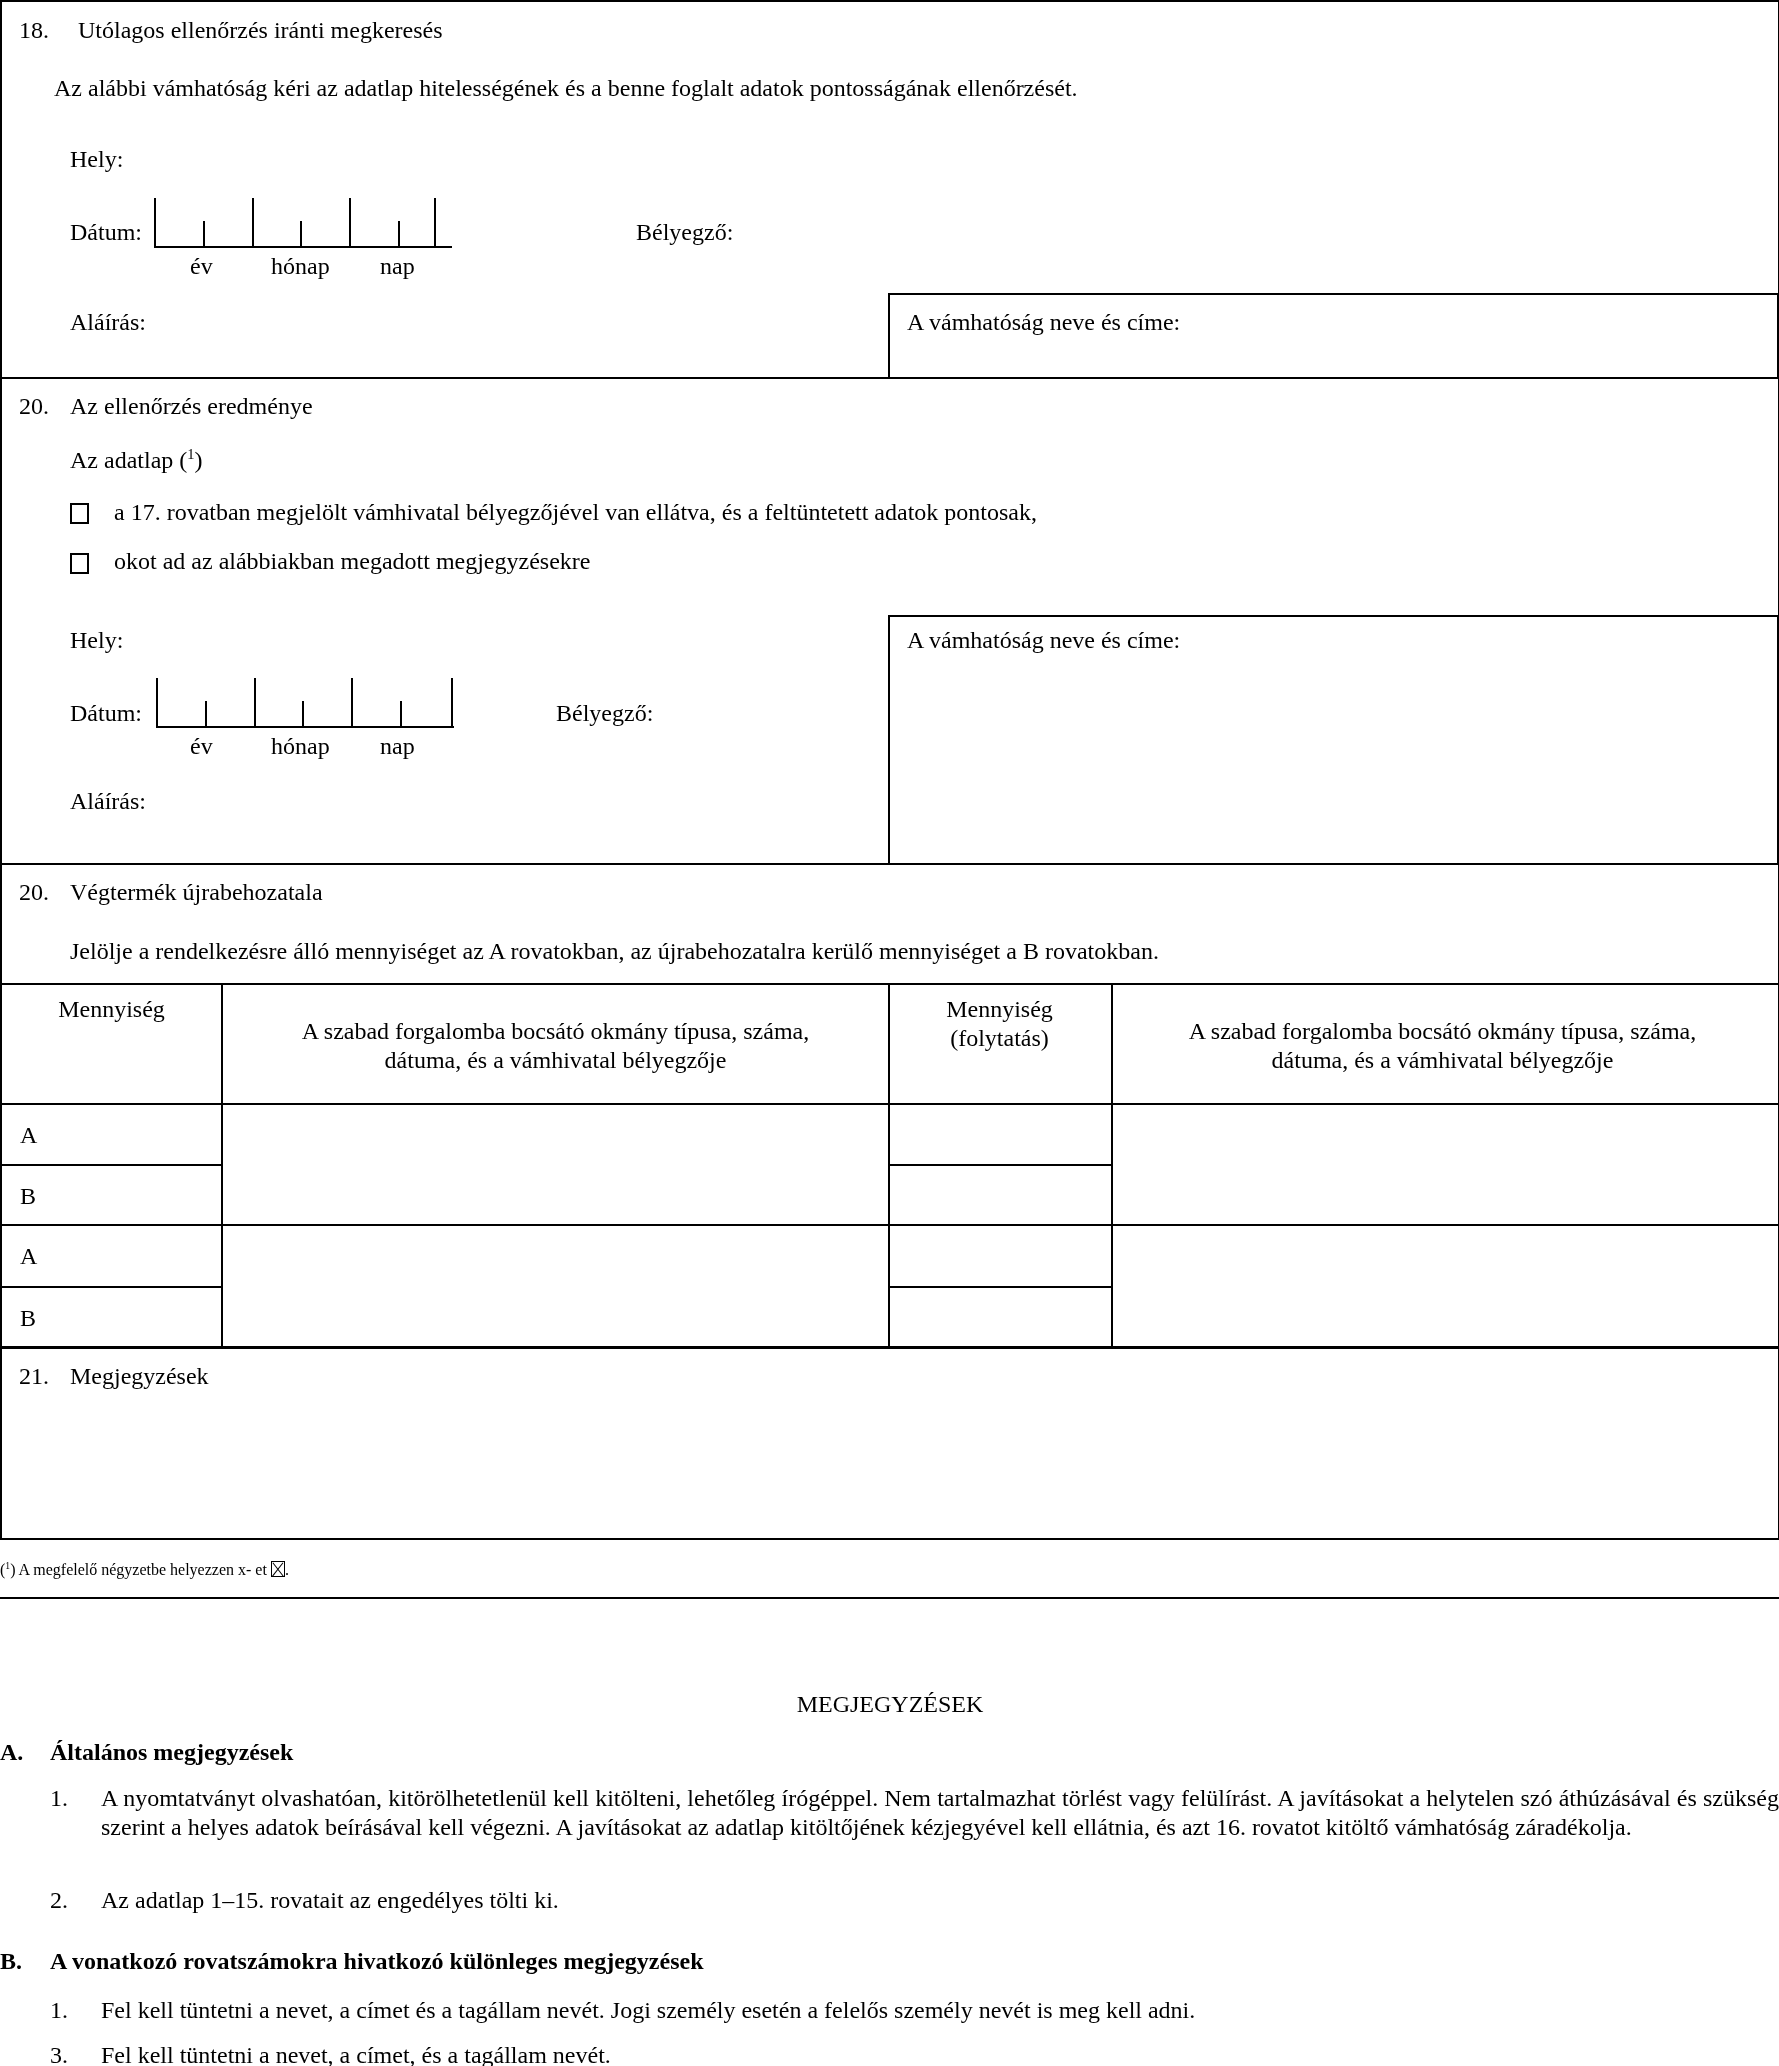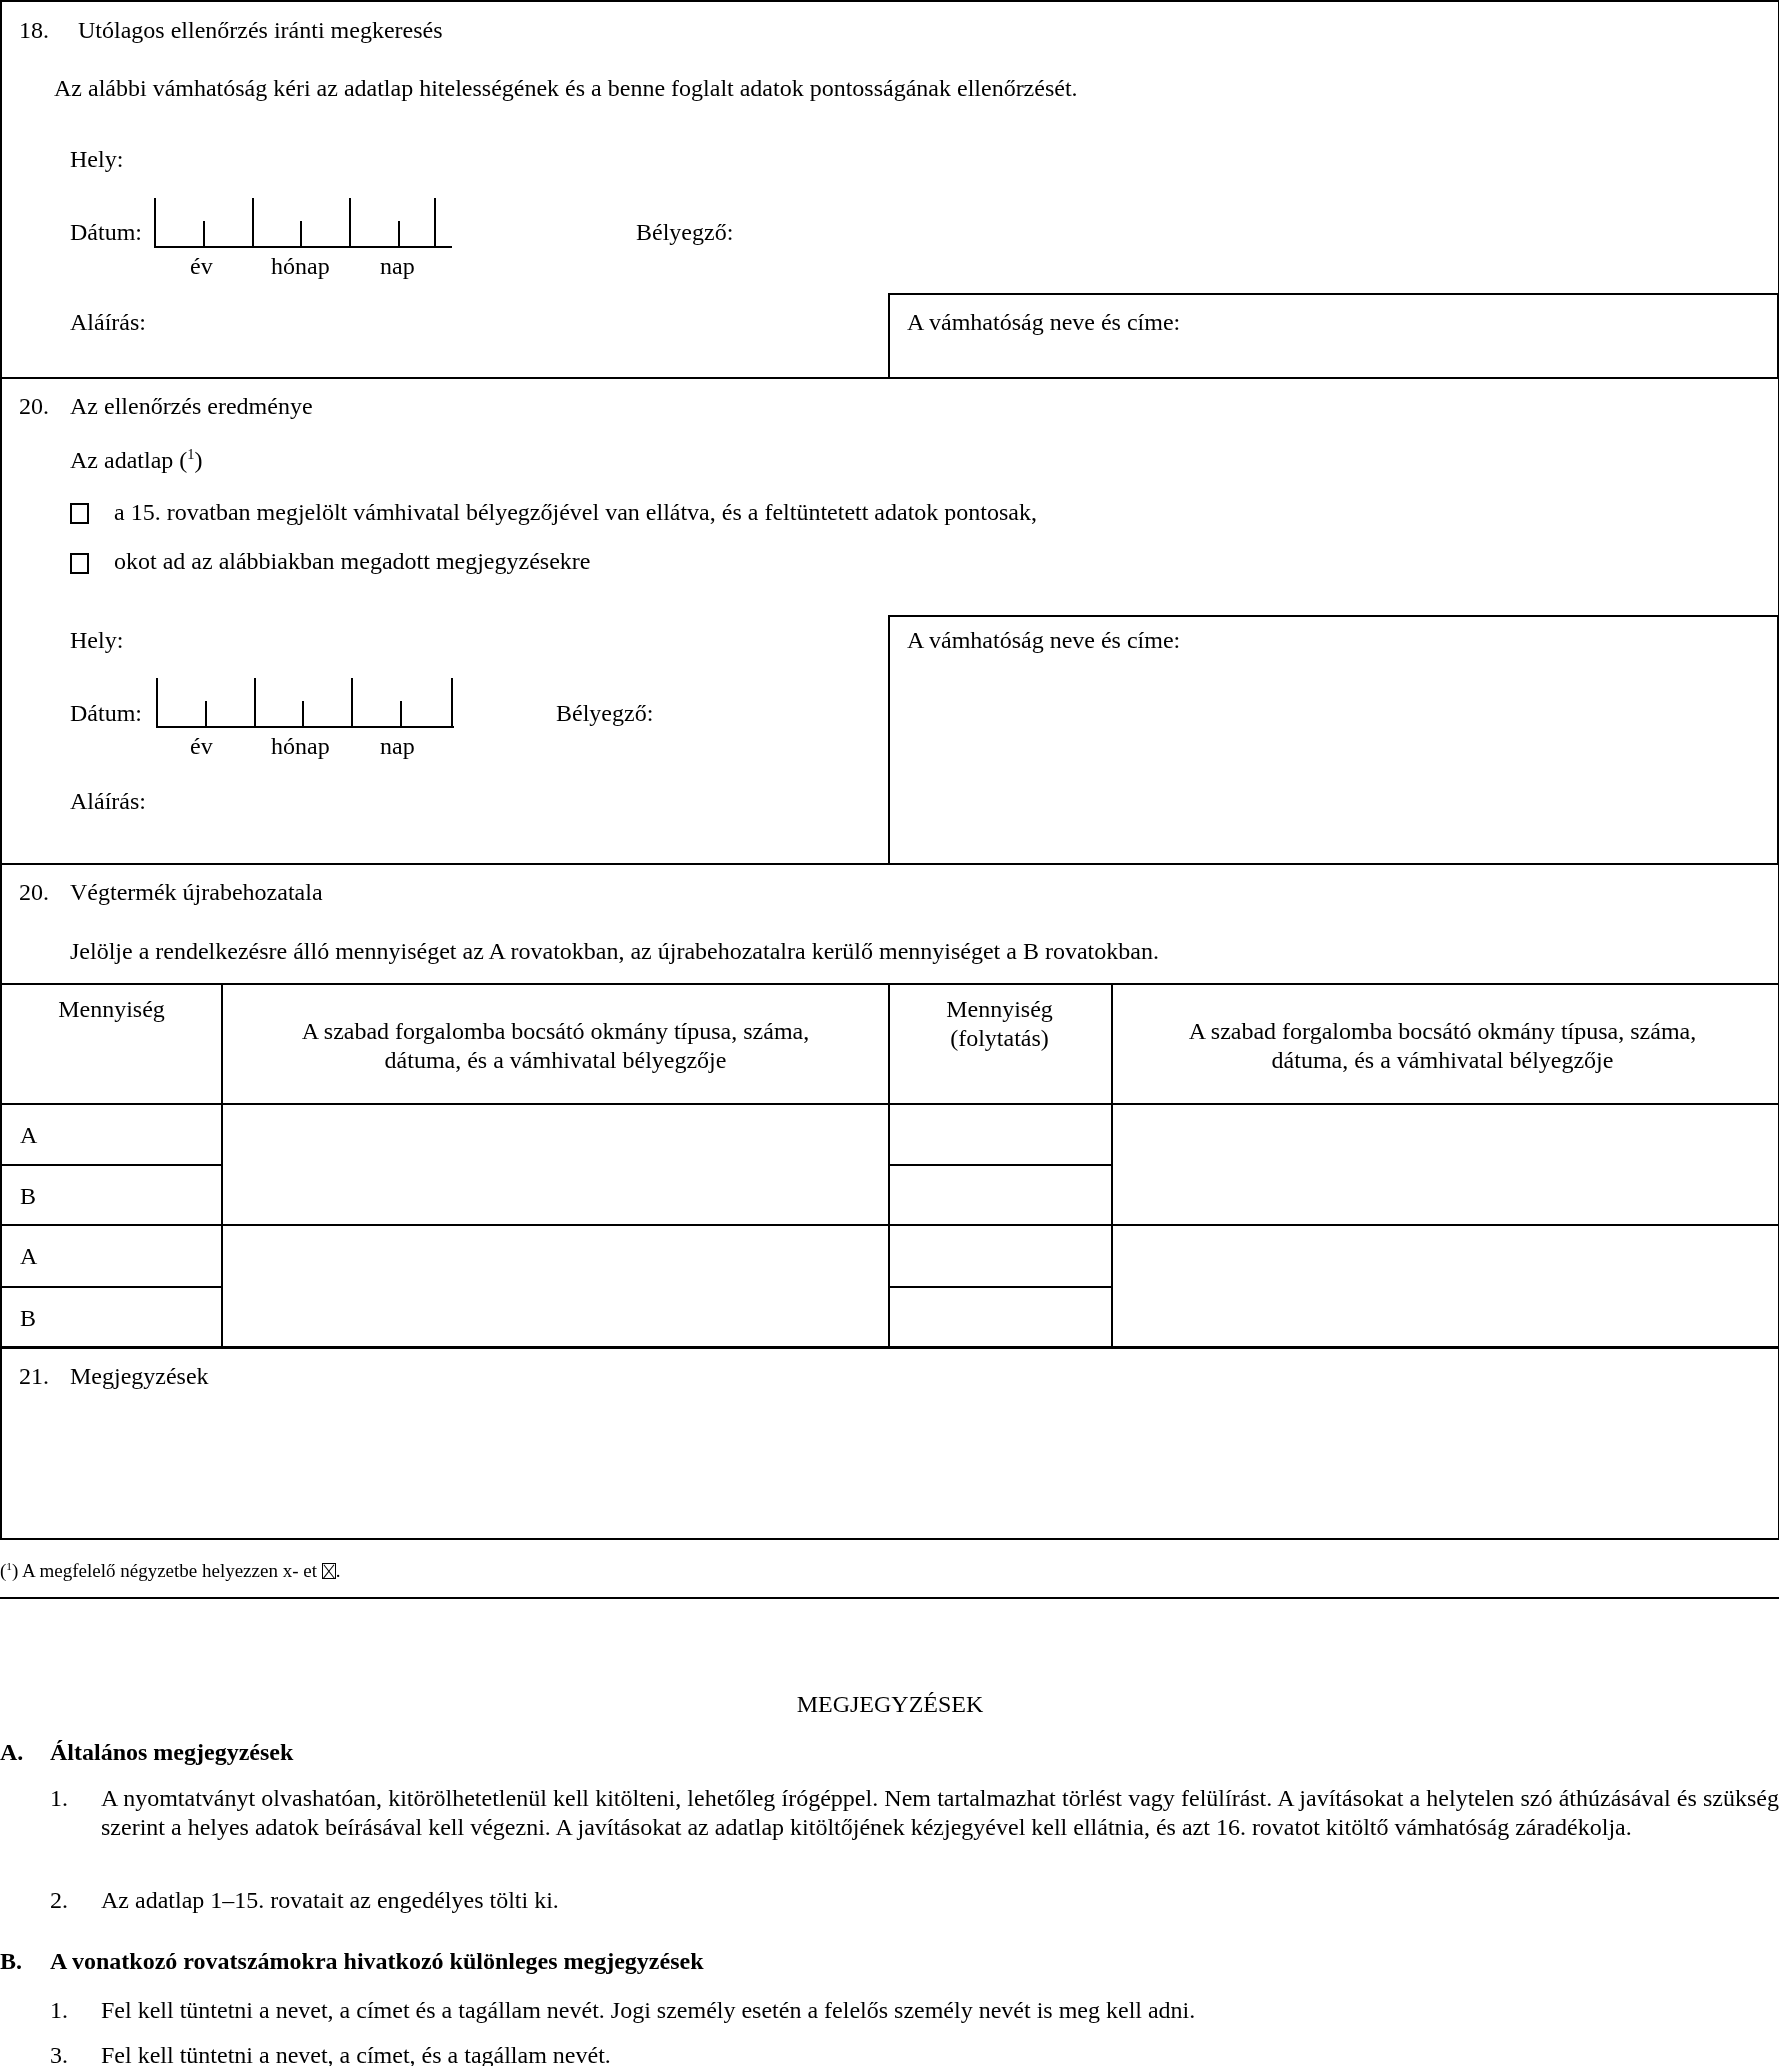--- a/index.html
+++ b/index.html
@@ -54,21 +54,21 @@
 
 <div class="box" style="left:0;top:377px;width:1780px;height:488px;"></div>
 <div class="abs" style="left:19px;top:392px;">20.</div>
 <div class="abs" style="left:70px;top:392px;">Az ellenőrzés eredménye</div>
 <div class="abs" style="left:70px;top:446px;">
   <span>Az adatlap</span>
   <span>(<sup>1</sup>)</span>
 </div>
 
 <div class="chk" style="left:70px;top:503px;"></div>
-<div class="abs" style="left:114px;top:498px;">a 15. rovatban megjelölt vámhivatal bélyegzőjével van ellátva, és a feltüntetett adatok pontosak,</div>
+<div class="abs" style="left:114px;top:498px;">a 17. rovatban megjelölt vámhivatal bélyegzőjével van ellátva, és a feltüntetett adatok pontosak,</div>
 <div class="chk" style="left:70px;top:553px;"></div>
 <div class="abs" style="left:114px;top:547px;">okot ad az alábbiakban megadott megjegyzésekre</div>
 
 <div class="abs" style="left:70px;top:626px;">Hely:</div>
 <div class="abs" style="left:70px;top:699px;">Dátum:</div>
 <div style="position:absolute;left:156px;top:678px;width:298px;height:50px;">
   <div class="hline" style="left:0;bottom:0;width:298px;height:2.1px;"></div>
   <div class="thin-v" style="left:0;top:0;height:50px;"></div>
   <div class="thin-v" style="left:49px;top:23px;height:27px;"></div>
   <div class="thin-v" style="left:98px;top:0;height:50px;"></div>
@@ -117,21 +117,21 @@
 <div style="position:absolute;left:224px;top:1105px;width:665px;height:119px;"></div>
 <div style="position:absolute;left:891px;top:1105px;width:220px;height:59px;"></div>
 <div style="position:absolute;left:1113px;top:1105px;width:665px;height:119px;"></div>
 <div style="position:absolute;left:224px;top:1226px;width:665px;height:120px;"></div>
 <div style="position:absolute;left:1113px;top:1226px;width:665px;height:120px;"></div>
 
 <div class="box" style="left:0;top:1346px;width:1780px;height:194px;"></div>
 <div class="abs" style="left:19px;top:1362px;">21.</div>
 <div class="abs" style="left:70px;top:1362px;">Megjegyzések</div>
 
-<div class="abs" style="left:0;top:1560px;font-size:19px;text-align:center;">
+<div class="abs" style="left:0;top:1560px;font-size:16px;text-align:center;">
   <span>(<sup>1</sup>)</span>
   <span>A megfelelő négyzetbe helyezzen x- et</span>
   <span class="xbox"></span><span>.</span>
 </div>
 <div class="hline" style="left:0;top:1597px;width:1780px;height:1.7px;"></div>
 
 <div class="abs center" style="left:0;top:1690px;width:1780px;">MEGJEGYZÉSEK</div>
 
 <div class="abs bold" style="left:0;top:1738px;">A.</div>
 <div class="abs bold" style="left:50px;top:1738px;">Általános megjegyzések</div>

